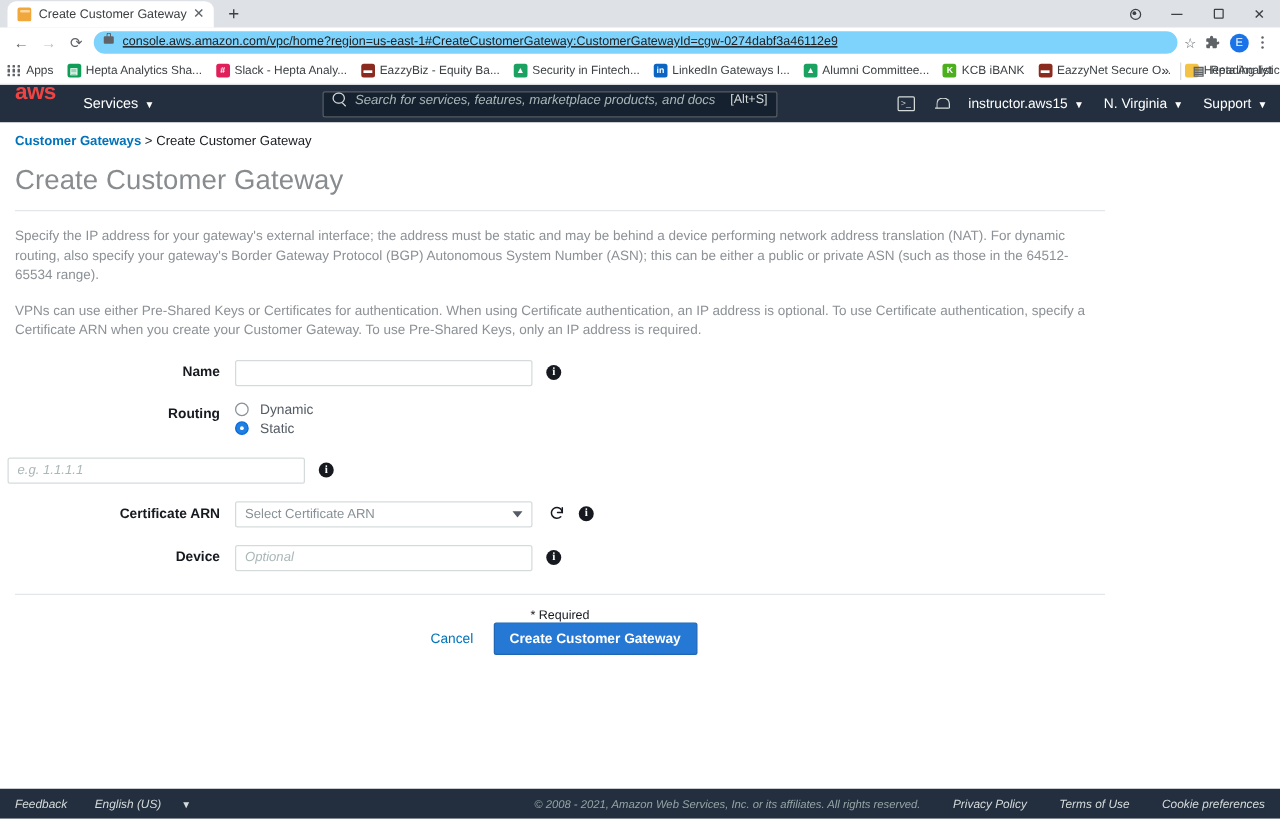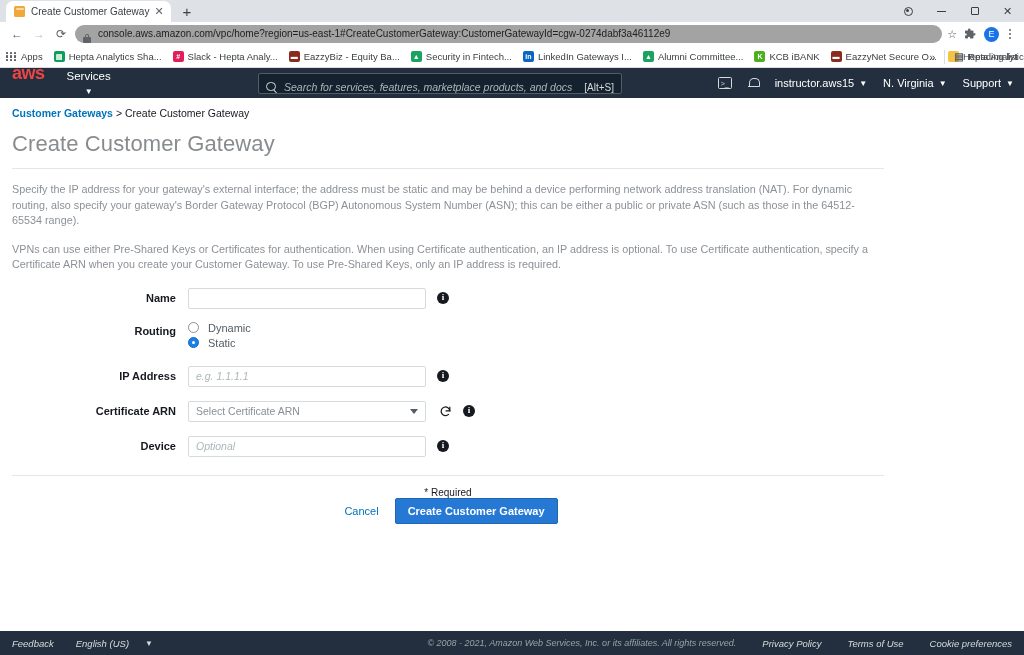--- a/index.html
+++ b/index.html
@@ -112,27 +112,28 @@
     width: 22px; height: 22px;
     display: flex; align-items: center; justify-content: center;
     color: #5f6368;
     font-size: 12px;
     flex: 0 0 22px;
   }
   .nav-btn.disabled { color: #bdc1c6; }
   .omnibox {
     flex: 1 1 auto;
     height: 18px;
-    background: #a3a3a3;
+    background: #7dd3fc;
     border-radius: 9px;
     display: flex;
-    align-items: flex-end;
+    align-items: flex-start;
     padding: 0 8px;
     margin: 0 5px 0 3px;
     overflow: hidden;
+    text-decoration: underline;
   }
   .lock-icon {
     width: 8px; height: 10px;
     flex: 0 0 8px;
     margin-right: 7px;
     position: relative;
   }
   .lock-icon .body {
     position: absolute; bottom: 0; left: 0;
     width: 8px; height: 6px;
@@ -242,33 +243,32 @@
     left: 1px; bottom: 0px;
     width: 25px; height: 5px;
     border-bottom: 2px solid #ff9900;
     border-radius: 0 0 50% 50%;
   }
   .aws-services {
     color: #ffffff;
     font-size: 11.5px;
     display: flex; align-items: center;
     gap: 5px;
-    flex-direction: column;
   }
   .caret { font-size: 8px; }
   .aws-search {
     position: absolute;
     left: 258px;
     width: 364px;
     height: 21px;
     background: #16212f;
     border: 1px solid #545b64;
     border-radius: 2px;
     display: flex;
-    align-items: flex-end;
+    align-items: flex-start;
     padding: 0 7px;
   }
   .aws-search .mag {
     width: 11px; height: 11px;
     flex: 0 0 11px;
     margin-right: 7px;
     position: relative;
   }
   .aws-search .mag::before {
     content:""; position:absolute; top:0; left:0;
@@ -689,21 +689,20 @@
             <span class="radio-label">Dynamic</span>
           </div>
           <div class="radio-row">
             <span class="radio checked"></span>
             <span class="radio-label">Static</span>
           </div>
         </div>
       </div>
 
       <div class="frow" style="margin-top:14px">
-        <div class="flabel">IP Address</div>
         <input class="finput" type="text" placeholder="e.g. 1.1.1.1" style="">
         <span class="info-ico">i</span>
       </div>
 
       <div class="frow" style="margin-top:14px">
         <div class="flabel">Certificate ARN</div>
         <div class="fselect">
           <span>Select Certificate ARN</span>
           <span class="sel-caret"></span>
         </div>

